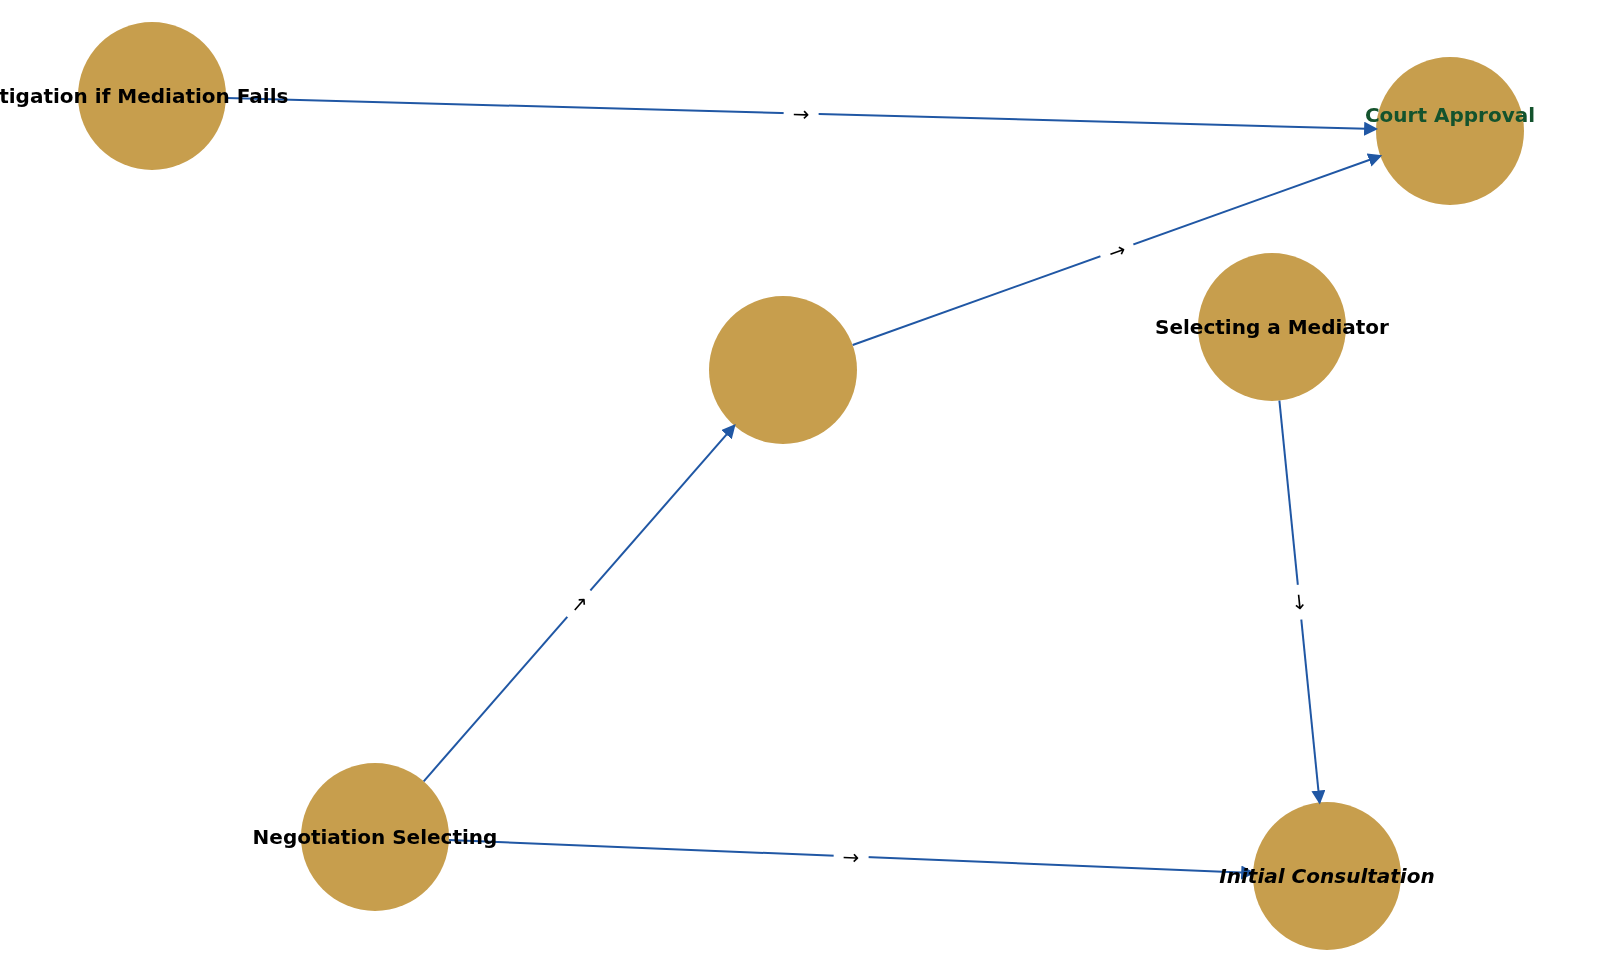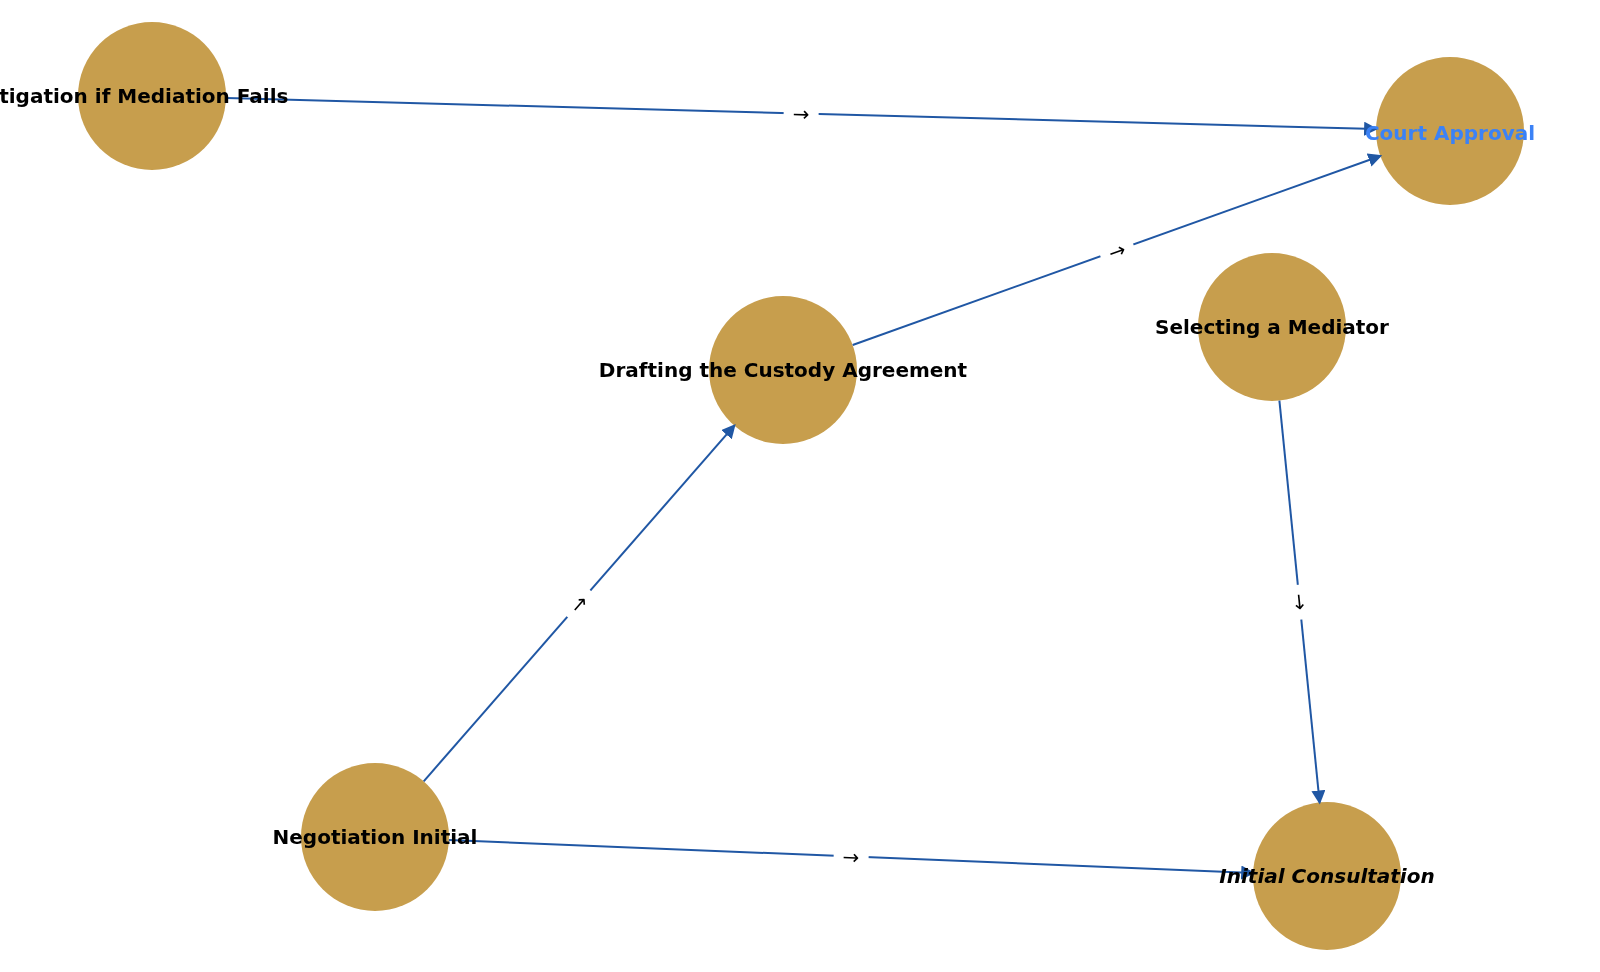--- a/index.html
+++ b/index.html
@@ -74,18 +74,17 @@
     <div class="node" style="left: 709px; top: 296px; width: 148px; height: 148px; background: rgb(199, 158, 77);"></div>
     <div class="node" style="left: 1198px; top: 253px; width: 148px; height: 148px; background: rgb(199, 158, 77);"></div>
     <div class="node" style="left: 301px; top: 763px; width: 148px; height: 148px; background: rgb(199, 158, 77);"></div>
     <div class="node" style="left: 1253px; top: 802px; width: 148px; height: 148px; background: rgb(199, 158, 77);"></div>
     <span class="edge-label" style="left: 801px; top: 113.5px; transform: translate(-50%, -50%) rotate(1.5deg);">→</span>
     <span class="edge-label" style="left: 1116.5px; top: 250.5px; transform: translate(-50%, -50%) rotate(-19.7deg);">→</span>
     <span class="edge-label" style="left: 579px; top: 603.5px; transform: translate(-50%, -50%) rotate(-48.9deg);">→</span>
     <span class="edge-label" style="left: 1299.5px; top: 601.5px; transform: translate(-50%, -50%) rotate(84.3deg);">→</span>
     <span class="edge-label" style="left: 851px; top: 856.5px; transform: translate(-50%, -50%) rotate(2.3deg);">→</span>
     <div class="node-label" style="left: 134px; top: 96px; color: rgb(0, 0, 0);">Litigation if Mediation Fails</div>
-    <div class="node-label" style="left: 1450px; top: 133px; color: #3b82f6;">Court Approval</div>
-    <div class="node-label" style="left: 783px; top: 370px; color: rgb(0, 0, 0);">Drafting the Custody Agreement</div>
+    <div class="node-label" style="left: 1450px; top: 115px; color: #14532d;">Court Approval</div>
     <div class="node-label" style="left: 1272px; top: 327px; color: rgb(0, 0, 0); text-align: right;">Selecting a Mediator</div>
-    <div class="node-label" style="left: 375px; top: 837px; color: rgb(0, 0, 0);">Negotiation Initial</div>
+    <div class="node-label" style="left: 375px; top: 837px; color: rgb(0, 0, 0);">Negotiation Selecting</div>
     <div class="node-label" style="left: 1327px; top: 876px; color: rgb(0, 0, 0); font-style: italic;">Initial Consultation</div>
   </div>
 
 </body></html>

